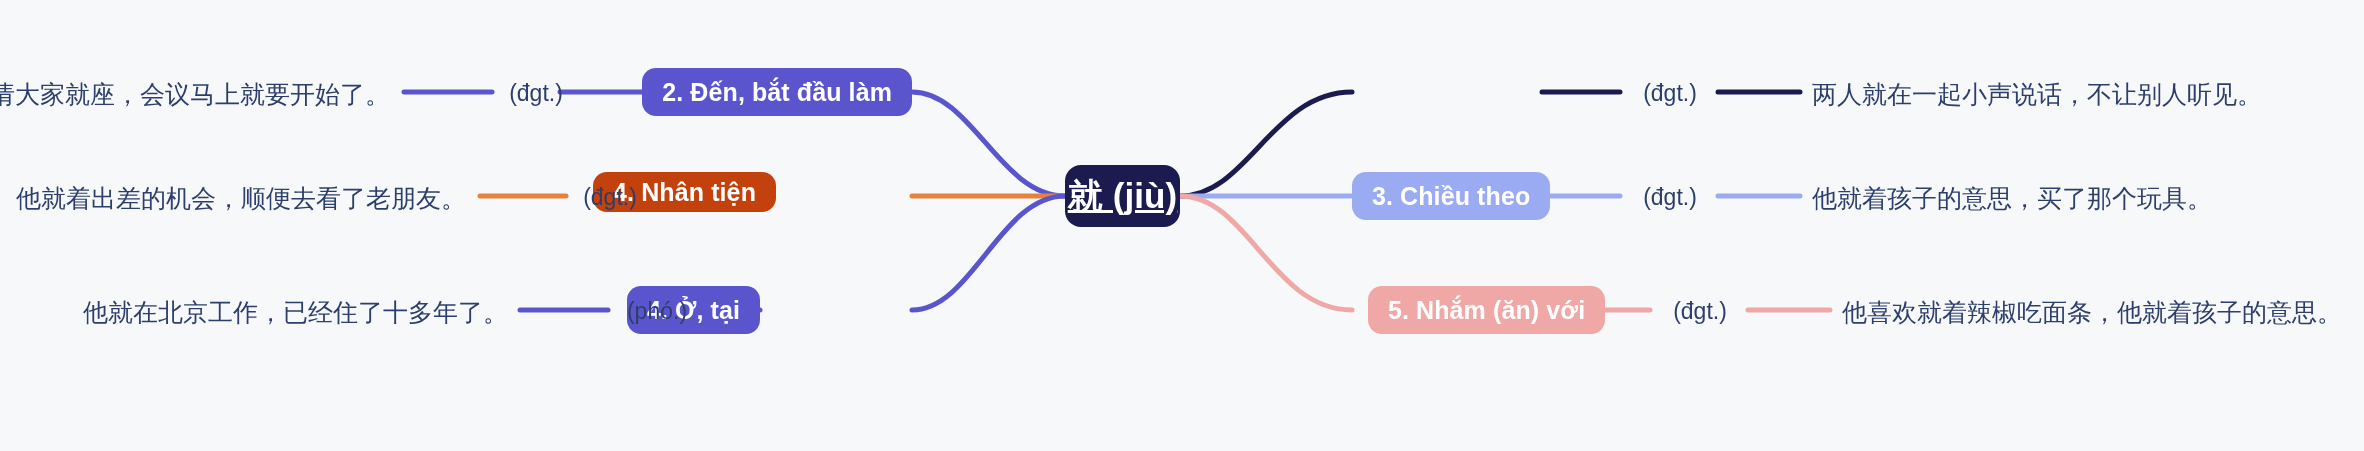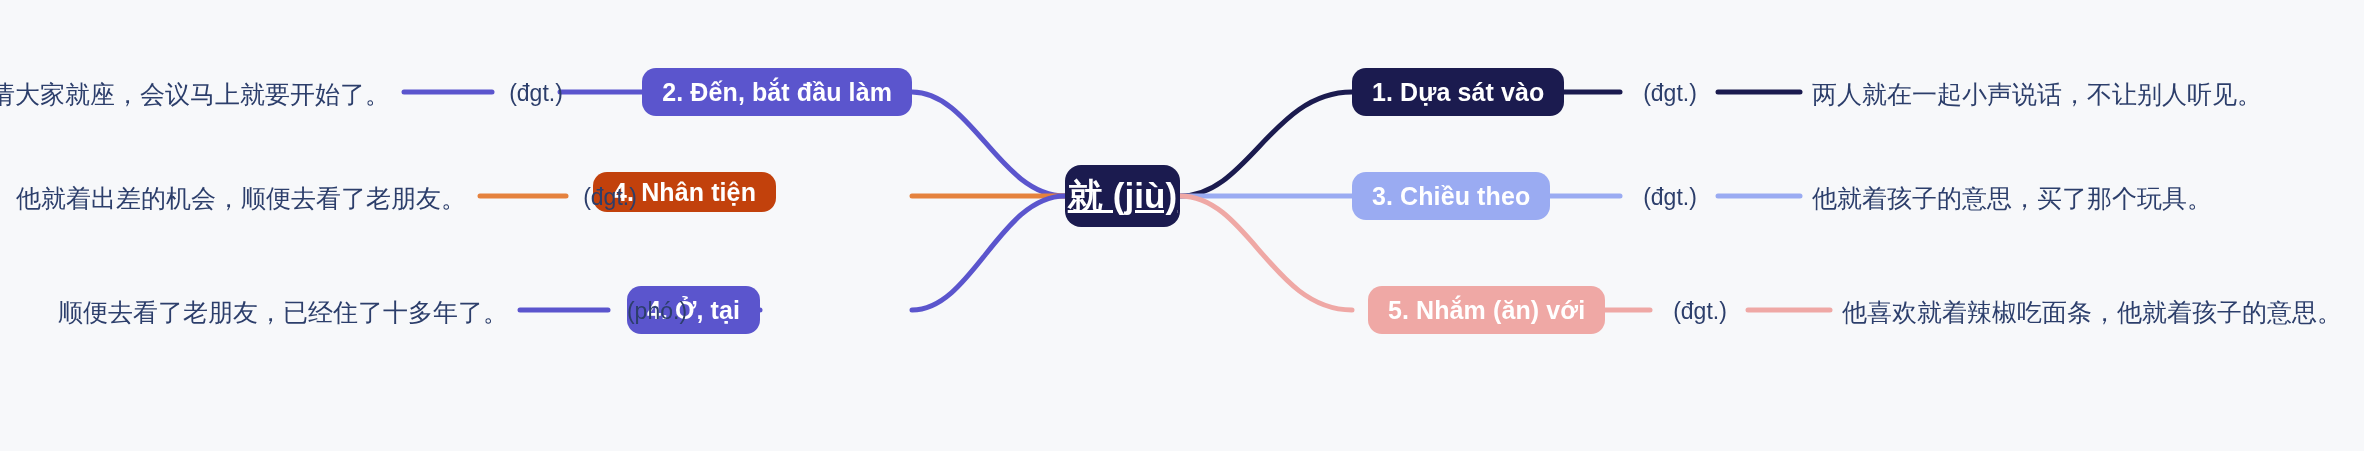--- a/index.html
+++ b/index.html
@@ -96,23 +96,20 @@
 
     <line x1="492" y1="92" x2="404" y2="92" stroke="#5b55cd" stroke-width="5" stroke-linecap="round"></line>
     <line x1="566" y1="196" x2="480" y2="196" stroke="#e5823e" stroke-width="5" stroke-linecap="round"></line>
     <line x1="608" y1="310" x2="520" y2="310" stroke="#5b55cd" stroke-width="5" stroke-linecap="round"></line>
   </svg>
 
   <div class="node root" style="left:1065px; top:165px; width:115px; height:62px;">
     <span>就 (jiù)</span>
   </div>
 
-  <div class="node branch" style="left:1352px; top:68px; height:48px; background:#1b1b4f;">
-    <span>1. Dựa sát vào</span>
-  </div>
   <div class="pos-label" style="left:1630px; top:80px; width:80px;">(đgt.)</div>
   <div class="example right-side" style="left:1812px; top:78px;">两人就在一起小声说话，不让别人听见。</div>
 
   <div class="node branch" style="left:1352px; top:172px; height:48px; background:#9aabf2;">
     <span>3. Chiều theo</span>
   </div>
   <div class="pos-label" style="left:1630px; top:184px; width:80px;">(đgt.)</div>
   <div class="example right-side" style="left:1812px; top:182px;">他就着孩子的意思，买了那个玩具。</div>
 
   <div class="node branch" style="left:1352px; top:286px; height:48px; background:#efa8a5;margin-left:16px;">
@@ -130,15 +127,15 @@
   <div class="node branch" style="right:1588px; top:172px; height:40px; background:#c2410c;">
     <span>4. Nhân tiện</span>
   </div>
   <div class="pos-label" style="left:570px; top:184px; width:80px;">(đgt.)</div>
   <div class="example left-side" style="right:1898px; top:182px;">他就着出差的机会，顺便去看了老朋友。</div>
 
   <div class="node branch" style="right:1604px; top:286px; height:48px; background:#5b55cd;">
     <span>4. Ở, tại</span>
   </div>
   <div class="pos-label" style="left:612px; top:298px; width:90px;">(phó.)</div>
-  <div class="example left-side" style="right:1856px; top:296px;">顺便去看了老朋友，已经住了十多年了。</div>
+  <div class="example left-side" style="right:1856px; top:296px;">他就在北京工作，已经住了十多年了。</div>
 
 </div>
 
 </body></html>

